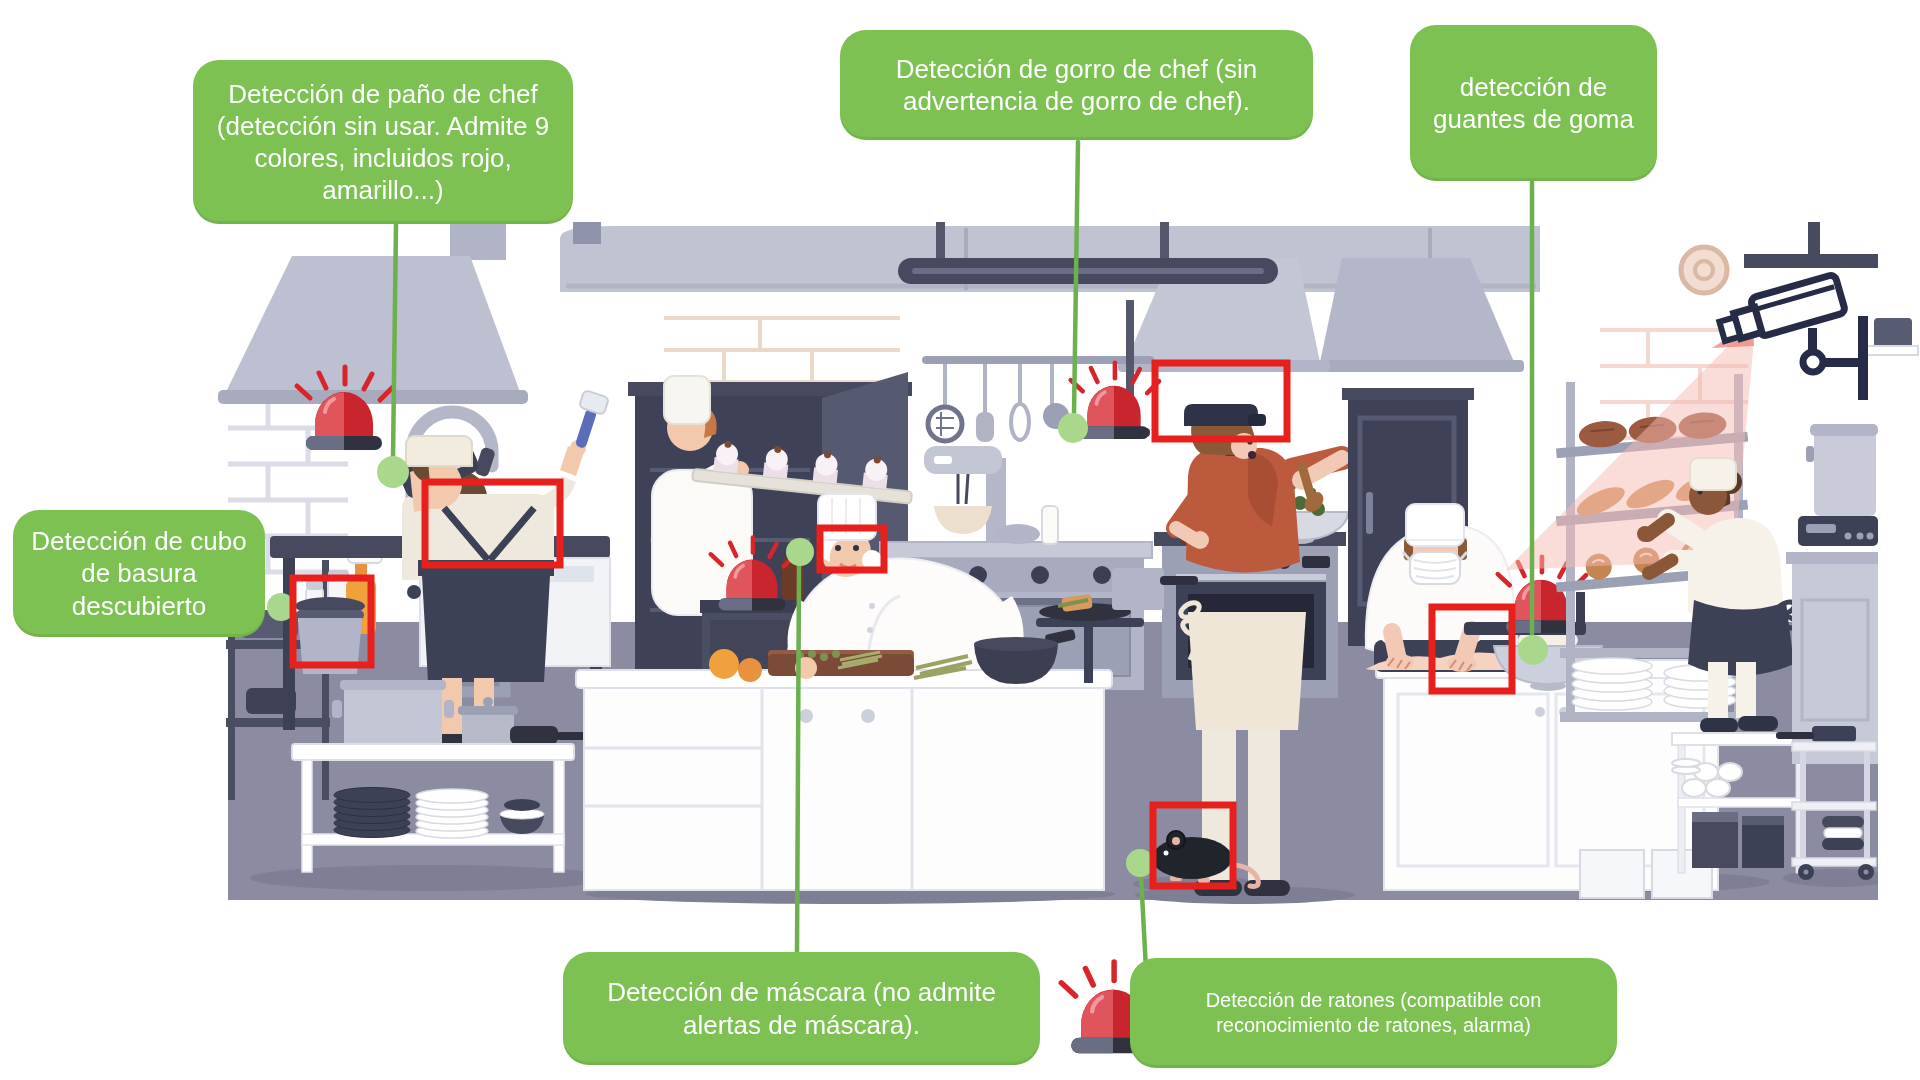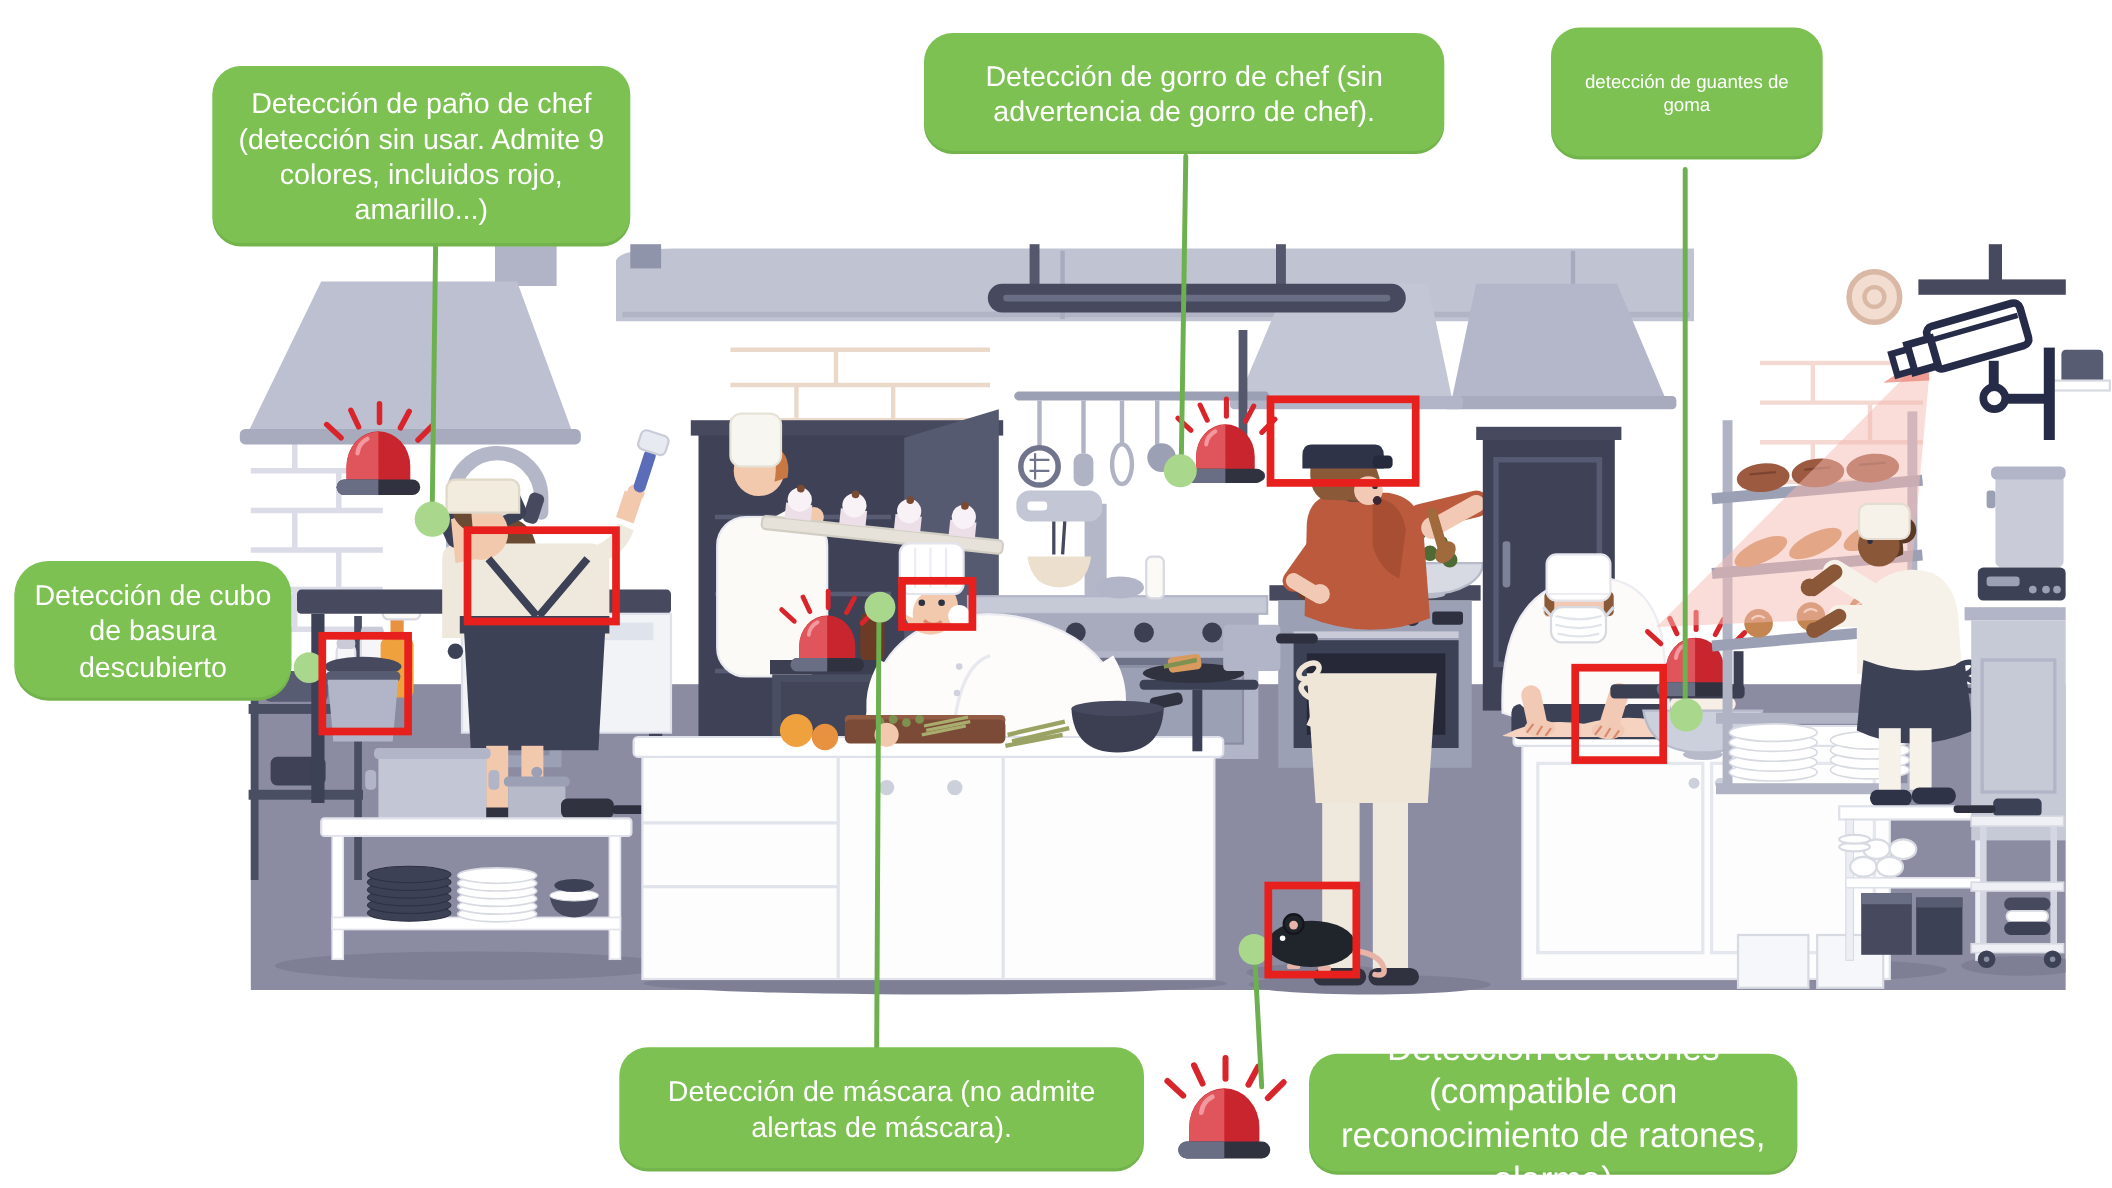--- a/index.html
+++ b/index.html
@@ -12,24 +12,24 @@
     color:var(--callout-text,#ffffff);
     border-radius:26px;
     display:flex;align-items:center;justify-content:center;
     text-align:center;font-weight:normal;
     padding:8px 18px;box-sizing:border-box;
     line-height:1.24;
     box-shadow:inset 0 -3px rgba(0,0,0,0.07);
   }
   .c-pano   {left:193px; top:60px;  width:380px; height:164px; font-size:26px;}
   .c-gorro  {left:840px; top:30px;  width:473px; height:110px; font-size:26px;}
-  .c-guantes{left:1410px;top:25px;  width:247px; height:120px; font-size:17px;}
-  .c-cubo   {left:13px;  top:510px; width:252px; height:127px; font-size:26px;border-radius:31px;}
+  .c-guantes{left:1410px;top:25px;  width:247px; height:156px; font-size:26px;}
+  .c-cubo   {left:13px;  top:510px; width:252px; height:127px; font-size:26px;}
   .c-mascara{left:563px; top:952px; width:477px; height:113px; font-size:26px;}
-  .c-ratones{left:1190px;top:958px; width:444px; height:110px; font-size:32px;}
+  .c-ratones{left:1130px;top:958px; width:487px; height:110px; font-size:20px;}
 </style>
 </head>
 <body>
 
 <div class="stage">
 
 <svg class="scene" width="1920" height="1080" viewBox="0 0 1920 1080">
   <defs>
     <g id="siren">
       <g stroke="#d8252b" stroke-width="5" stroke-linecap="round" fill="none">

